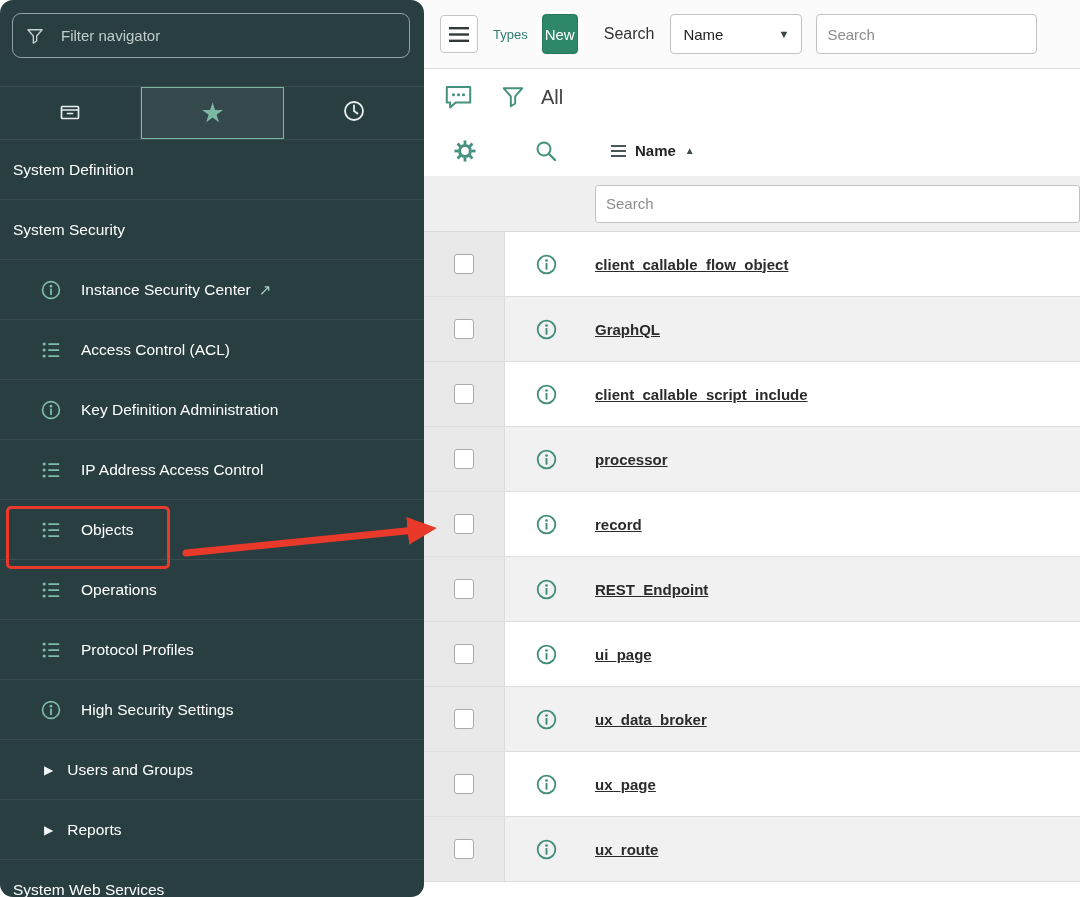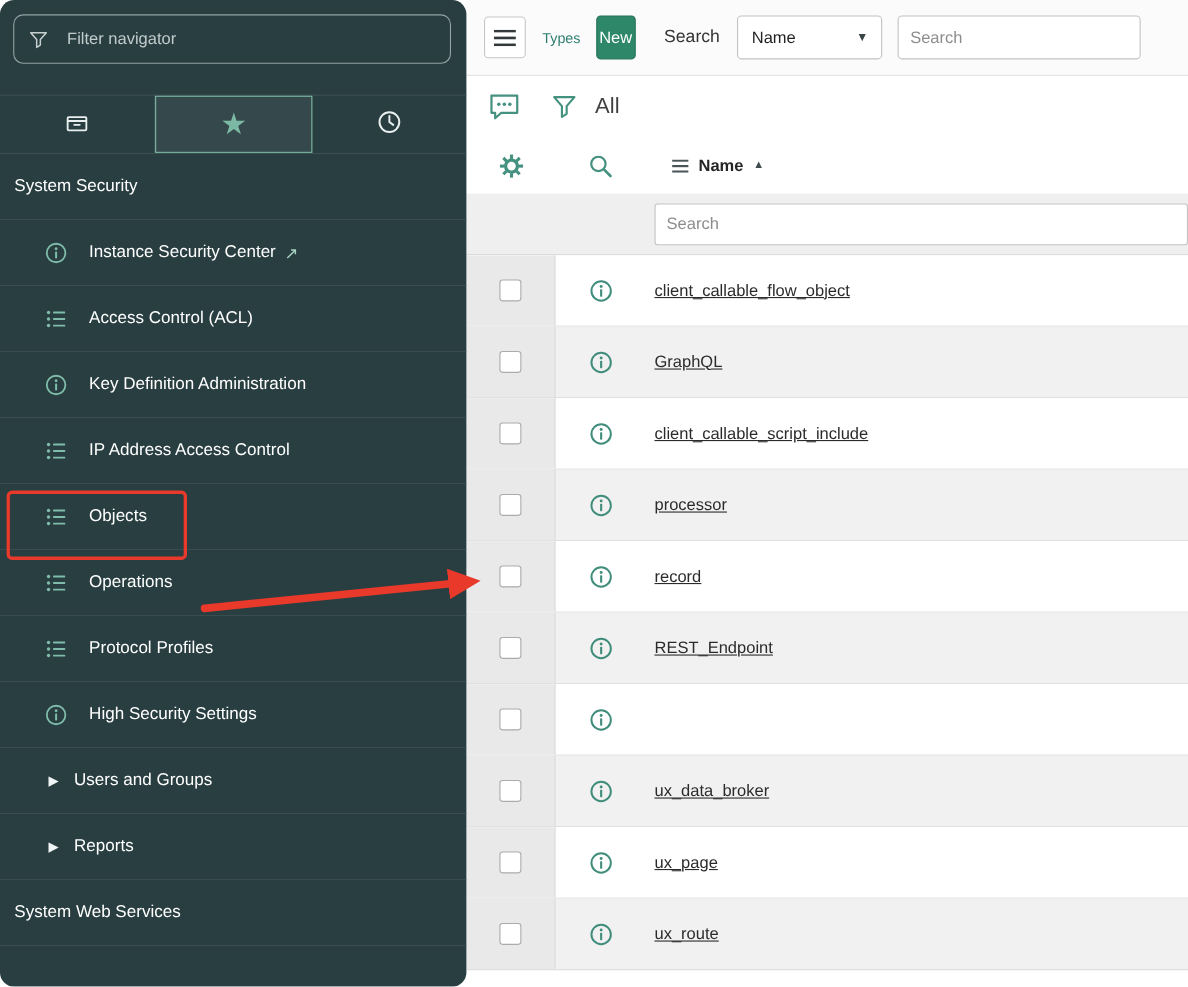--- a/index.html
+++ b/index.html
@@ -53,21 +53,21 @@
   .header-row{height:51px;display:flex;align-items:center;background:#fff;flex:none;}
   .header-row .col-name{padding-left:24px;gap:9px;color:#4a5557;cursor:pointer;}
   .col-title{font-weight:bold;font-size:15px;color:#242424;}
   .sort{font-size:10px;color:#3d4b4d;}
 
   .search-row{height:56px;background:#efefef;border-bottom:1px solid #d9d9d9;display:flex;align-items:center;flex:none;}
   .search-row .col-name{padding-left:8px;}
   .col-search-input{width:100%;height:38px;border:1px solid #c3c3c3;border-radius:3px;padding:0 10px;font-size:15px;font-family:inherit;outline:none;background:#fff;}
   .col-search-input::placeholder{color:#8d8d8d;}
 
-  .rows{flex:1;overflow:hidden;}
+  .rows{flex:1;overflow:hidden;font-weight:bold;}
   .trow{height:65px;display:flex;border-bottom:1px solid #dedede;background:#fff;}
   .trow:nth-child(even){background:#f1f1f1;}
   .trow .col-check{background:#e9e9e9;border-right:1px solid #dcdcdc;}
   .checkbox{width:20px;height:20px;background:#fff;border:1px solid #ababab;border-radius:3px;cursor:pointer;}
   .info-btn{background:none;border:none;padding:0;color:#418d7c;display:flex;cursor:pointer;}
   .cell-link{color:#2b2b2b;font-size:15px;text-decoration:underline;padding-left:8px;cursor:pointer;white-space:nowrap;}
 </style>
 </head>
 <body>
 
@@ -102,20 +102,23 @@
         <span>
           <svg width="24" height="24" viewBox="0 0 24 24">
               <circle cx="12" cy="12" r="9" fill="none" stroke="currentColor" stroke-width="1.8"></circle>
               <path d="M12 6.5V12l3.5 2.5" fill="none" stroke="currentColor" stroke-width="1.8" stroke-linecap="round"></path>
             </svg>
         </span>
       </div>
     </div>
 
     <nav class="menu">
+      <div class="menu-row section">
+        <span>System Definition</span>
+      </div>
       <div class="menu-row section">
         <span>System Security</span>
       </div>
 
       <div class="menu-row module">
         <span class="mi">
           <svg width="22" height="22" viewBox="0 0 24 24">
               <circle cx="12" cy="12" r="9.2" fill="none" stroke="currentColor" stroke-width="1.8"></circle>
               <circle cx="12" cy="7.8" r="1.4" fill="currentColor"></circle>
               <rect x="11" y="10.4" width="2" height="7" rx="0.6" fill="currentColor"></rect>
@@ -446,20 +449,23 @@
           </div>
         <div class="col-info">
             <button class="info-btn">
               <svg width="23" height="23" viewBox="0 0 24 24">
                 <circle cx="12" cy="12" r="9.2" fill="none" stroke="currentColor" stroke-width="1.9"></circle>
                 <circle cx="12" cy="7.8" r="1.4" fill="currentColor"></circle>
                 <rect x="11" y="10.4" width="2" height="7" rx="0.6" fill="currentColor"></rect>
               </svg>
             </button>
           </div>
+        <div class="col-name">
+            <a class="cell-link">ui_page</a>
+          </div>
       </div>
 
       <div class="trow">
         <div class="col-check">
             <span class="checkbox"></span>
           </div>
         <div class="col-info">
             <button class="info-btn">
               <svg width="23" height="23" viewBox="0 0 24 24">
                 <circle cx="12" cy="12" r="9.2" fill="none" stroke="currentColor" stroke-width="1.9"></circle>

